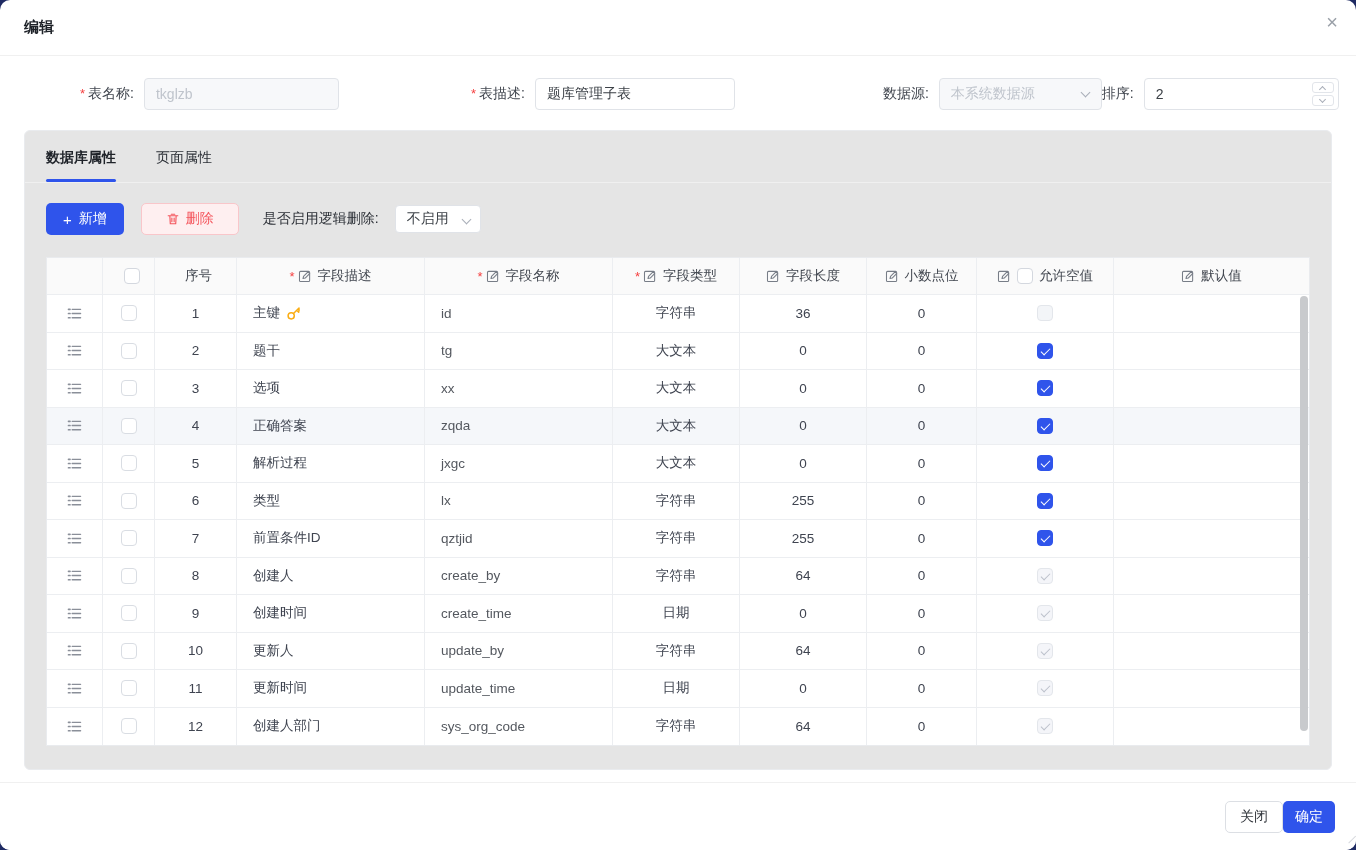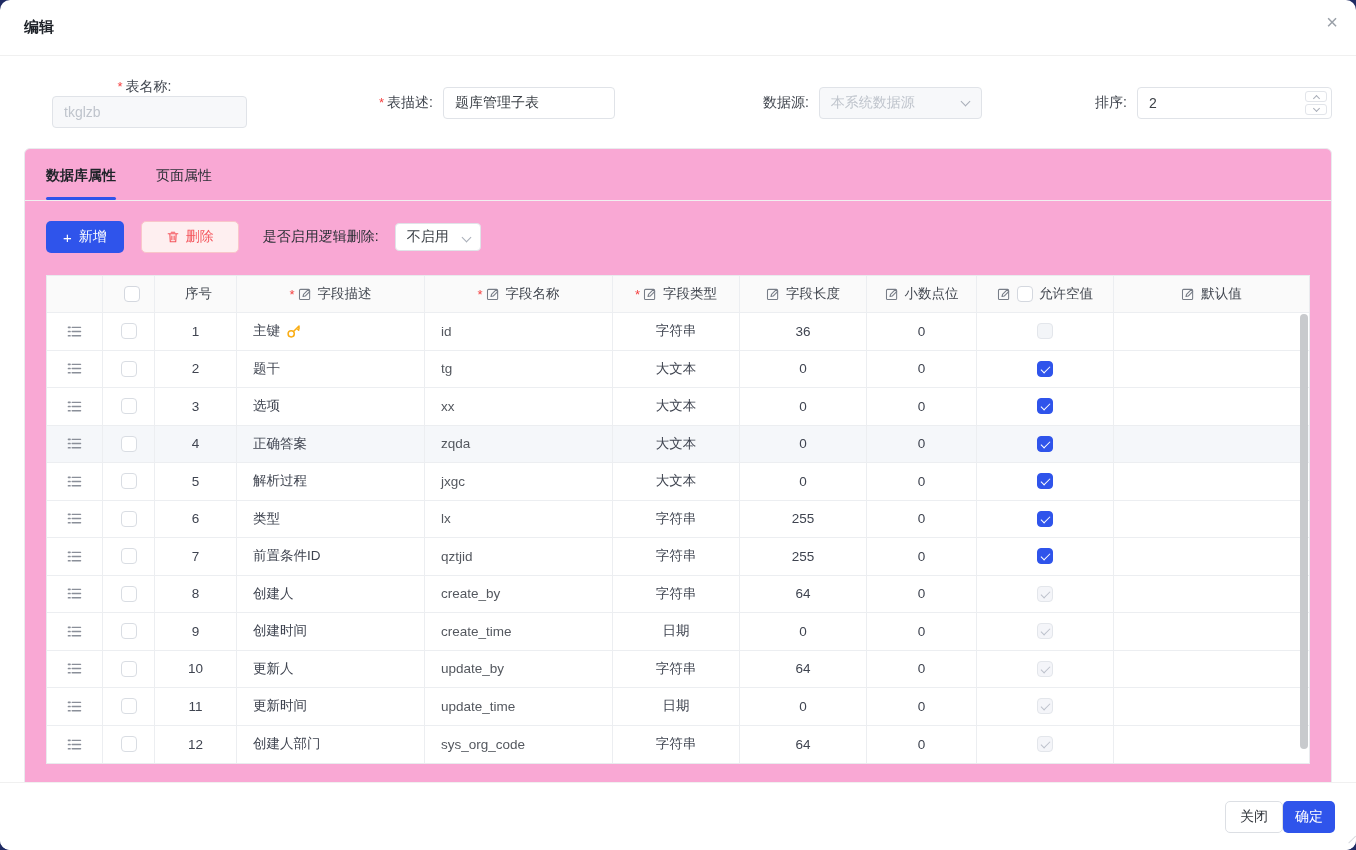--- a/index.html
+++ b/index.html
@@ -15,35 +15,35 @@
   .m-close { position:absolute; right:18px; top:12px; font-size:20px; color:#9aa0a8; cursor:pointer; line-height:1; font-weight:300; }
 
   
   .form-row { display:flex; align-items:center; padding:22px 24px 20px 24px; }
   .f-item { display:flex; align-items:center; }
   .f-label { font-size:14px; color:#41464f; white-space:nowrap; margin-right:10px; }
   .req { color:#f53f3f; margin-right:3px; font-size:13px; }
   .input, .select { height:32px; border:1px solid #e0e3e8; border-radius:4px; background:#fff;
     font-size:14px; color:#3c4147; display:flex; align-items:center; padding:9px 11px; position:relative; }
   .disabled { background:#f7f8fa; color:#bfc4cc; }
-  .f-item.i1 { margin-left:28px;flex-direction:column; } .f-item.i1 .input { width:195px; }
-  .f-item.i2 { margin-left:132px; } .f-item.i2 .input { width:172px; }
+  .f-item.i1 { margin-left:56px; } .f-item.i1 .input { width:195px; }
+  .f-item.i2 { margin-left:132px; } .f-item.i2 .input { width:200px; }
   .f-item.i3 { margin-left:148px; } .f-item.i3 .select { width:163px; }
   .f-item.i4 { margin-left:auto; } .f-item.i4 .input { width:195px; padding-right:28px; }
 
   .chev { display:inline-block; width:7px; height:7px; border-right:1.4px solid #a9aeb8; border-bottom:1.4px solid #a9aeb8; }
   .chev.down { transform:rotate(45deg); margin-top:-3px; }
   .chev.up { transform:rotate(-135deg); margin-top:3px; }
   .select .chev { position:absolute; right:12px; top:13px; }
   .spin { position:absolute; right:4px; top:3px; bottom:3px; width:22px; display:flex; flex-direction:column; gap:2px; }
   .spin-btn { flex:1; border:1px solid #e2e5ea; border-radius:3px; background:#fff; display:flex; align-items:center; justify-content:center; cursor:pointer; }
   .spin-btn .chev { width:5px; height:5px; }
 
   
-  .card { margin:0 24px; border:1px solid #e9ebee; border-radius:6px; height:640px; position:relative; background:#f9a8d4; }
+  .card { margin:0 24px; border:1px solid #e9ebee; border-radius:6px; height:640px; position:relative; background:#e5e5e5; }
   .tabbar { display:flex; align-items:flex-end; padding:0 21px; border-bottom:1px solid #f0f0f0; height:52px; }
   .tab { font-size:14px; color:#2b2f36; padding:0 0 15px 0; margin-right:40px; position:relative; cursor:pointer; }
   .tab.active { font-weight:bold; color:#1f2329; }
   .tab.active::after { content:""; position:absolute; left:0; right:0; bottom:0; height:3px; background:#2f54eb; border-radius:2px; }
 
   .toolbar { display:flex; align-items:center; padding:20px 21px 0 21px; }
   .btn { height:32px; border-radius:5px; font-size:14px; display:inline-flex; align-items:center; justify-content:center; cursor:pointer; border:1px solid transparent; }
   .btn-add { background:#2f54eb; color:#fff; padding:0 16px; }
   .btn-add .plus { margin-right:7px; font-size:15px; }
   .btn-del { background:#feeff0; color:#f4555c; border-color:#f9c6ca; padding:0 24px; margin-left:17px; }

